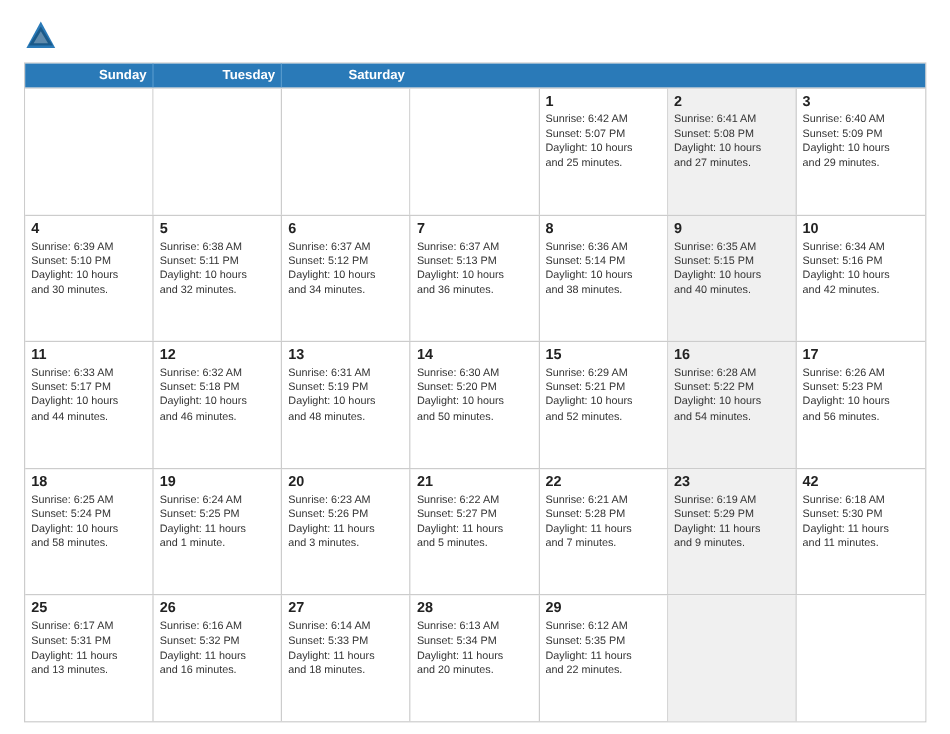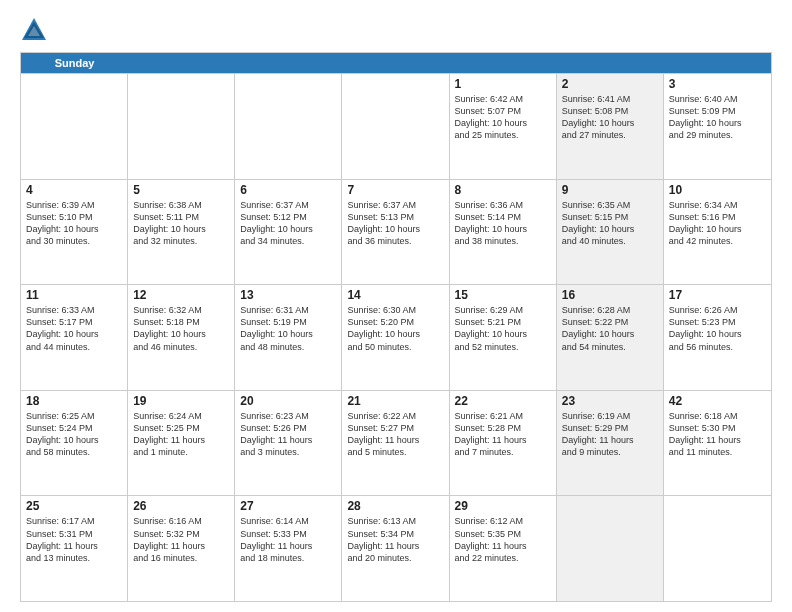--- a/index.html
+++ b/index.html
@@ -63,21 +63,21 @@
     .cal-header {
       display: grid;
       grid-template-columns: repeat(7, 1fr);
       background: #2a7ab8;
     }
     .cal-header-cell {
       color: #fff;
       font-size: 11px;
       font-weight: bold;
       padding: 4px 5px;
-      text-align: center;
+      text-align: right;
       border-right: 1px solid #5599cc;
     }
     .cal-header-cell:last-child { border-right: none; }
     .cal-body {
       flex: 1;
       display: flex;
       flex-direction: column;
     }
     .cal-week {
       display: grid;
@@ -129,20 +129,22 @@
     </div>
     <div class="title-block">
       <div class="main-title"></div>
       <div class="sub-title"></div>
     </div>
   </div>
 
   <div class="calendar">
     <div class="cal-header">
     <div class="cal-header-cell">Sunday</div>
+        <div class="cal-header-cell">Tuesday</div>
+        <div class="cal-header-cell">Saturday</div>
       </div>
     <div class="cal-body">
     <div class="cal-week">
           <div class="cal-cell empty"></div>
           <div class="cal-cell empty"></div>
           <div class="cal-cell empty"></div>
           <div class="cal-cell empty"></div>
           <div class="cal-cell">
             <span class="day-num">1</span>
             <span class="cell-line">Sunrise: 6:42 AM</span>

